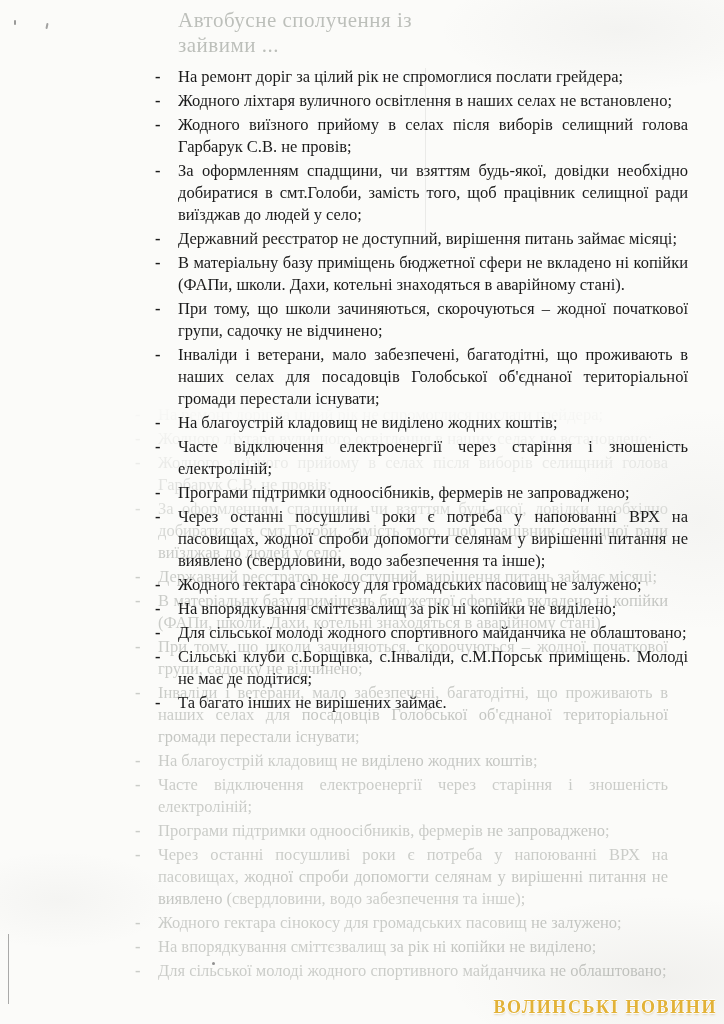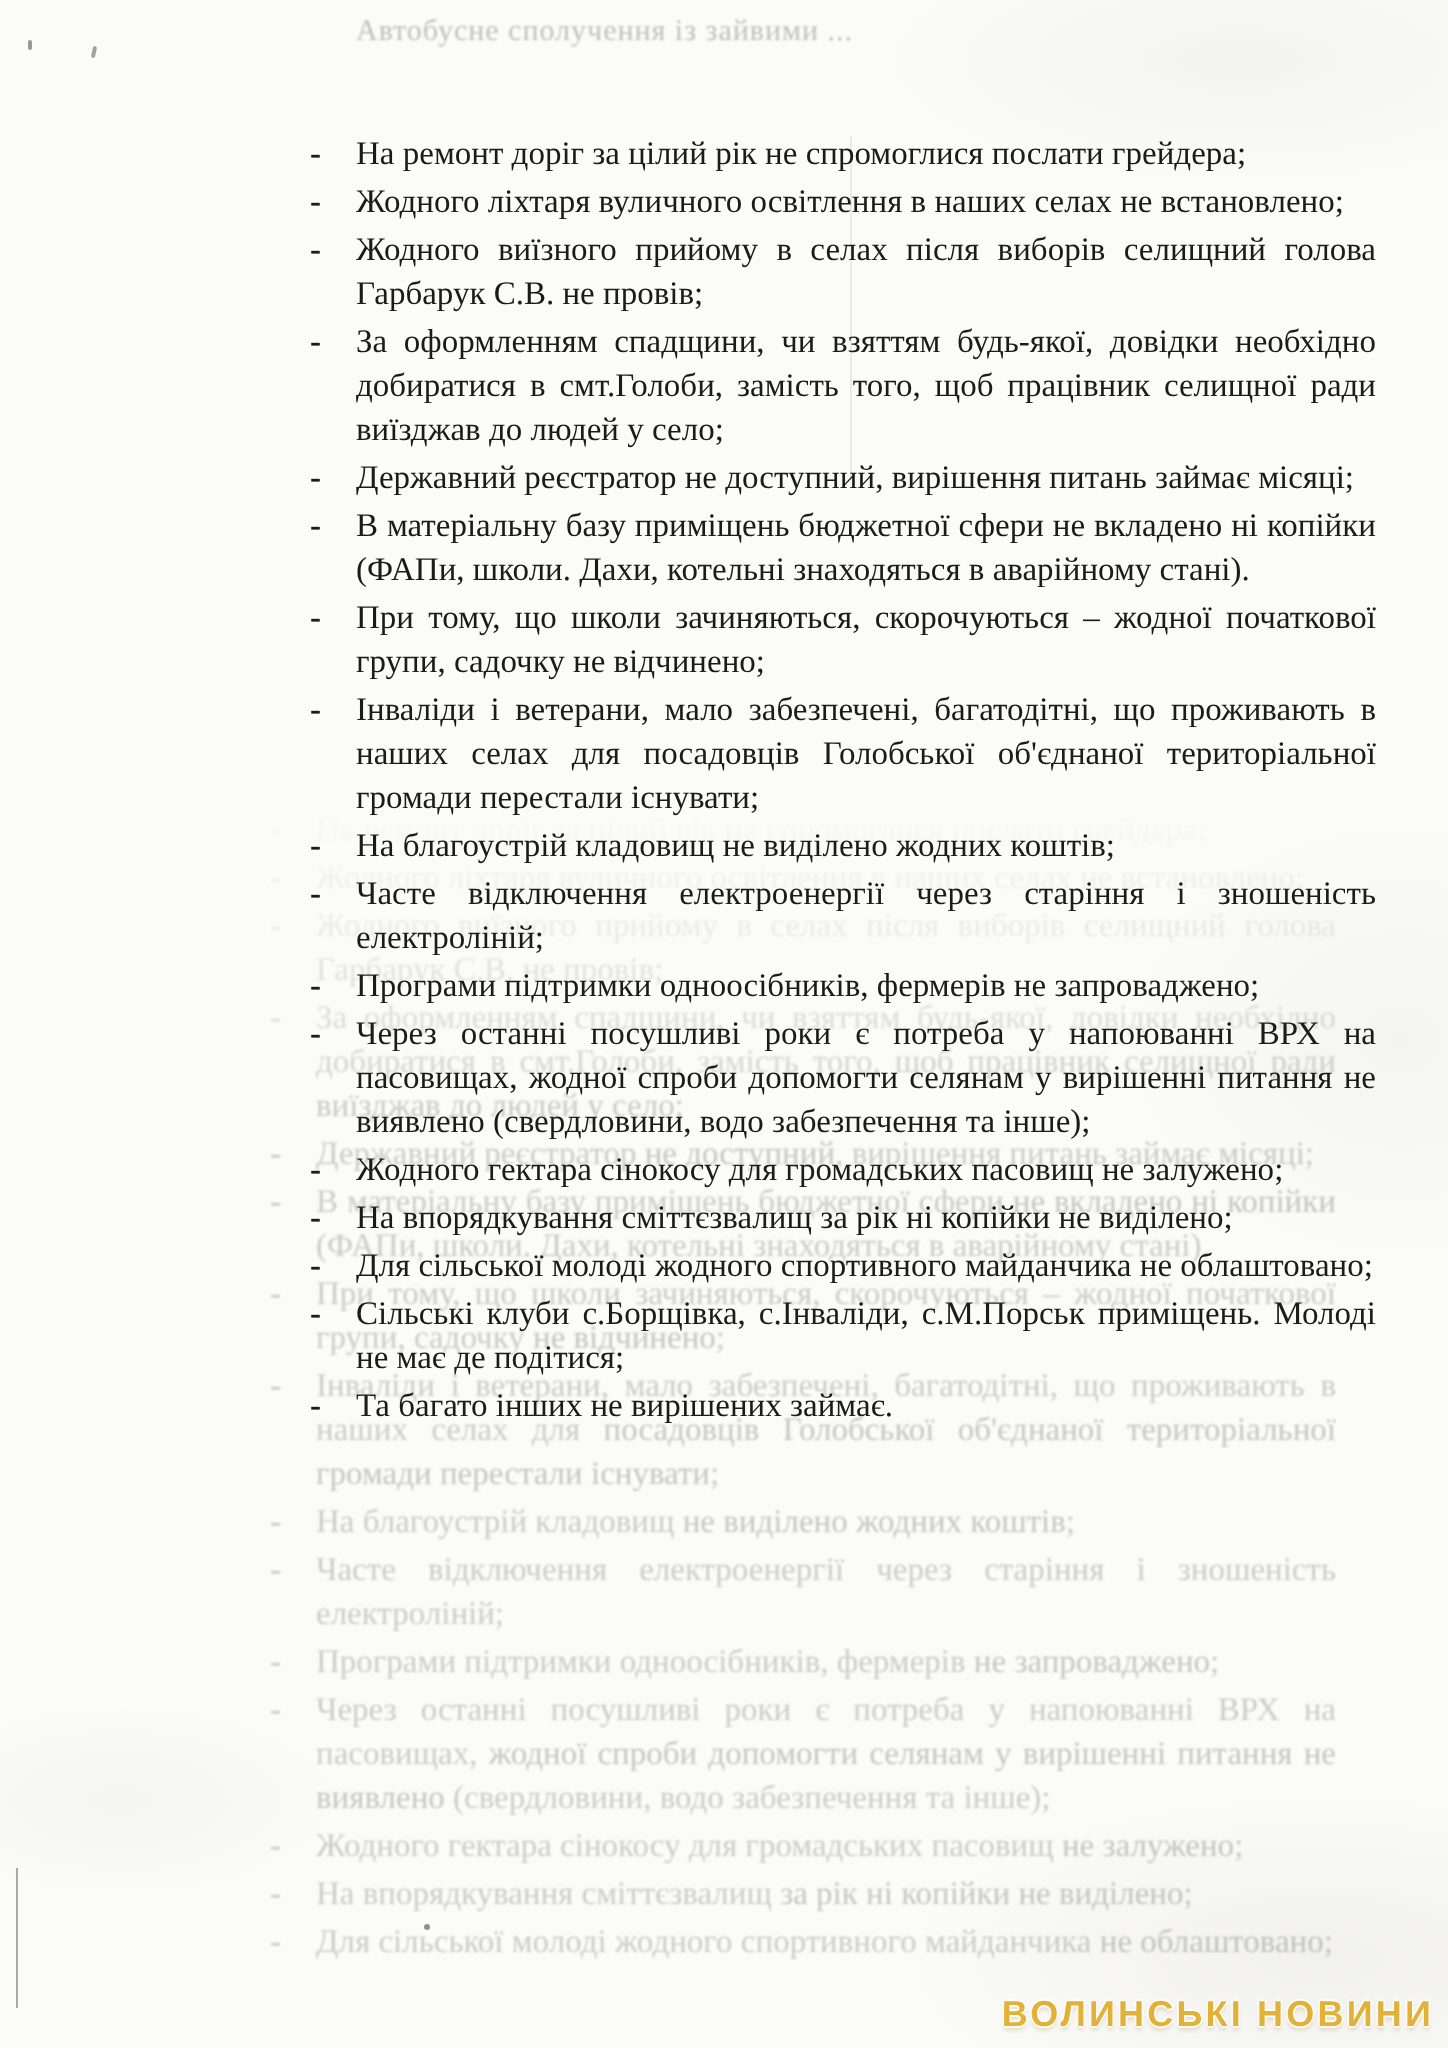--- a/index.html
+++ b/index.html
@@ -42,25 +42,25 @@
     position:absolute;left:73px;top:396px;width:595px;
     color:#6e736c;opacity:0.34;filter:blur(0.4px);
     pointer-events:none;user-select:none;
     -webkit-mask-image:linear-gradient(to bottom, rgba(0,0,0,0) 0, rgba(0,0,0,0.35) 70px, #000 170px);
             mask-image:linear-gradient(to bottom, rgba(0,0,0,0) 0, rgba(0,0,0,0.35) 70px, #000 170px);
   }
   .ghost .b{color:#5d625b;}
   .ghost-top-line{
     position:absolute;left:178px;top:8px;width:300px;
     color:#8a8f88;opacity:0.55;filter:blur(0.6px);
-    font-size:15px;letter-spacing:0.5px;
+    font-size:21px;letter-spacing:0.5px;
   }
   .watermark{
     position:absolute;right:7px;bottom:6px;
-    font-family:Liberation Sans, sans-serif;
+    font-family:Liberation Serif, serif;
     font-weight:bold;font-size:18px;letter-spacing:1.6px;
     color:#e2b238;
     text-shadow:0 0 1px #fff,0 1px 0 rgba(255,255,255,0.85),0 -1px 0 rgba(255,255,255,0.85),
                 1px 0 0 rgba(255,255,255,0.7),-1px 0 0 rgba(255,255,255,0.7),0 2px 2px rgba(160,120,20,0.25);
     white-space:nowrap;
   }
   .speck{position:absolute;background:#4a4a4a;border-radius:1px;}
   .speck.s1{left:14px;top:20px;width:2px;height:5px;opacity:.55;}
   .speck.s2{left:46px;top:23px;width:2px;height:6px;opacity:.5;transform:rotate(12deg);}
   .speck.s3{left:212px;top:962px;width:3px;height:3px;opacity:.6;border-radius:50%;}

